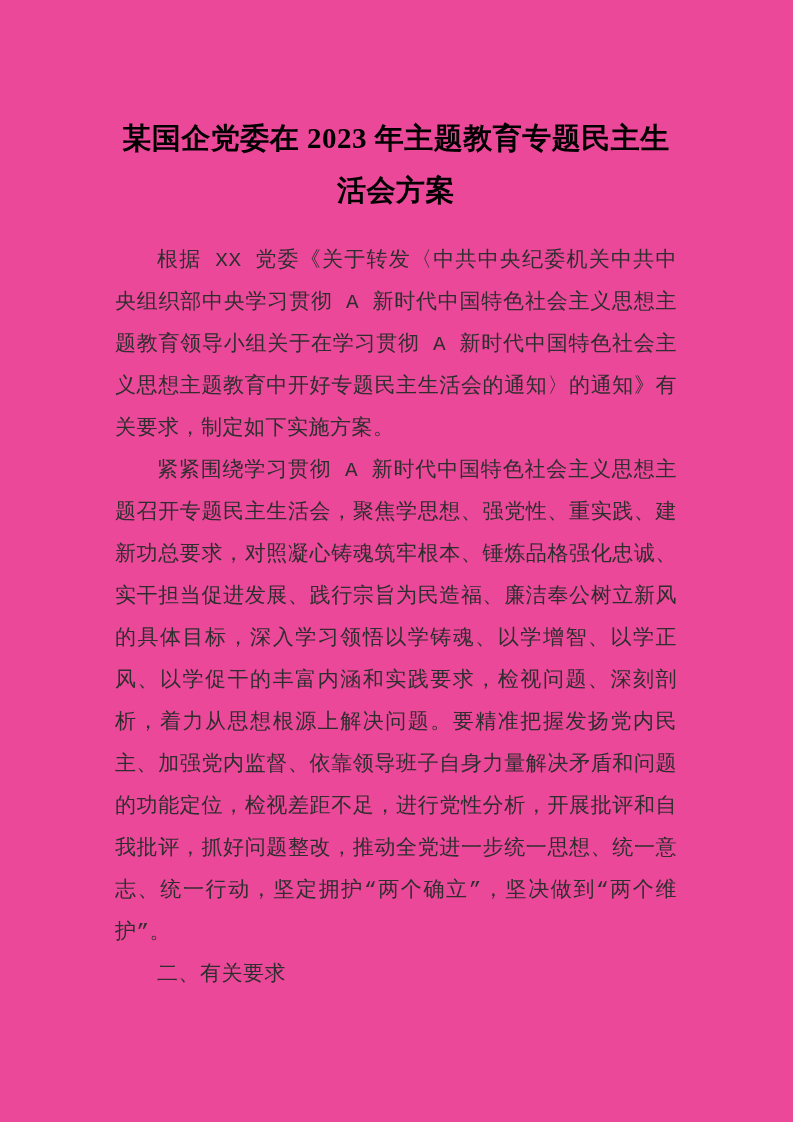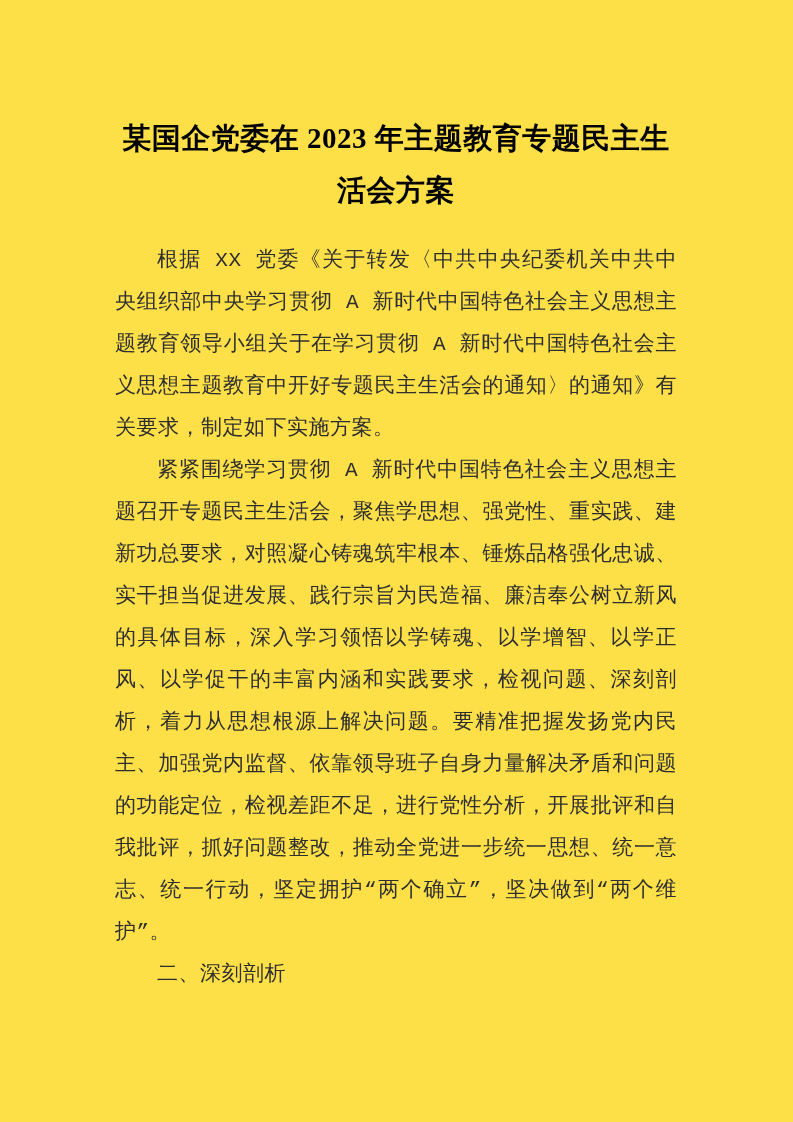--- a/index.html
+++ b/index.html
@@ -6,21 +6,21 @@
 
   html, body {
     background: #ffffff;
     font-family: "Liberation Serif", "DejaVu Serif", serif;
   }
 
   .page {
     position: relative;
     width: 793px;
     height: 1122px;
-    background: #fde047;
+    background: #ec4899;
     overflow: hidden;
     margin: 0 auto;
   }
 
   .content {
     position: absolute;
     left: 115px;
     top: 112px;
     width: 562px;
   }
@@ -54,18 +54,18 @@
   <div class="content">
 
     <h1 class="doc-title">某国企党委在 2023 年主题教育专题民主生活会方案</h1>
 
     <div class="doc-body">
       <p>根据 XX 党委《关于转发〈中共中央纪委机关中共中央组织部中央学习贯彻 A 新时代中国特色社会主义思想主题教育领导小组关于在学习贯彻 A 新时代中国特色社会主义思想主题教育中开好专题民主生活会的通知〉的通知》有关要求，制定如下实施方案。</p>
 
 
       <p>紧紧围绕学习贯彻 A 新时代中国特色社会主义思想主题召开专题民主生活会，聚焦学思想、强党性、重实践、建新功总要求，对照凝心铸魂筑牢根本、锤炼品格强化忠诚、实干担当促进发展、践行宗旨为民造福、廉洁奉公树立新风的具体目标，深入学习领悟以学铸魂、以学增智、以学正风、以学促干的丰富内涵和实践要求，检视问题、深刻剖析，着力从思想根源上解决问题。要精准把握发扬党内民主、加强党内监督、依靠领导班子自身力量解决矛盾和问题的功能定位，检视差距不足，进行党性分析，开展批评和自我批评，抓好问题整改，推动全党进一步统一思想、统一意志、统一行动，坚定拥护“两个确立”，坚决做到“两个维护”。</p>
 
-      <p>二、深刻剖析</p>
+      <p>二、有关要求</p>
 
     </div>
 
   </div>
 </div>
 
 </body></html>

